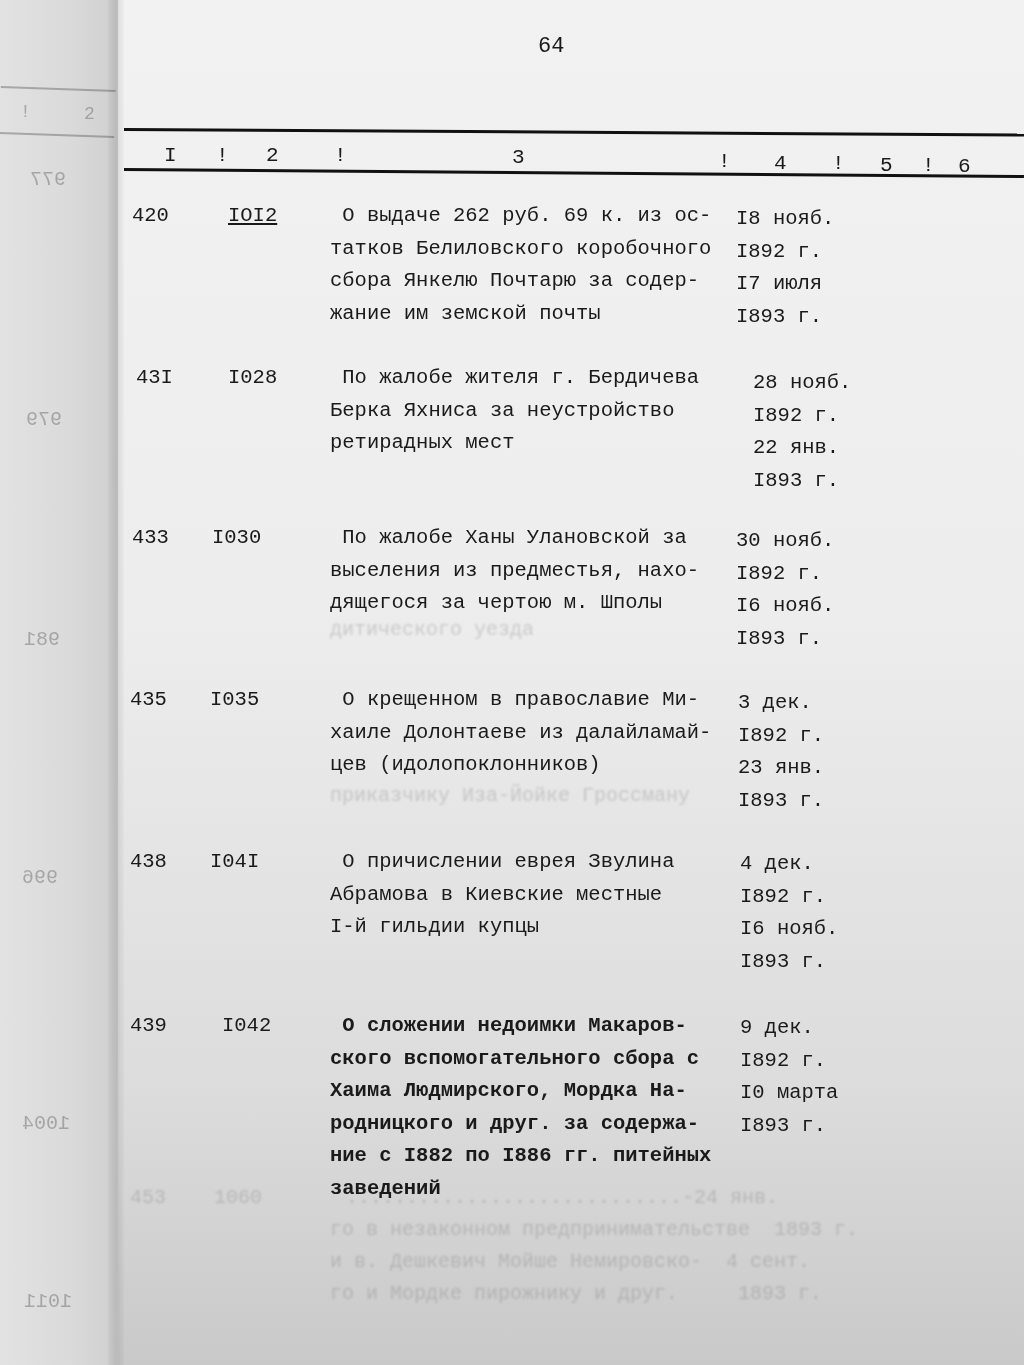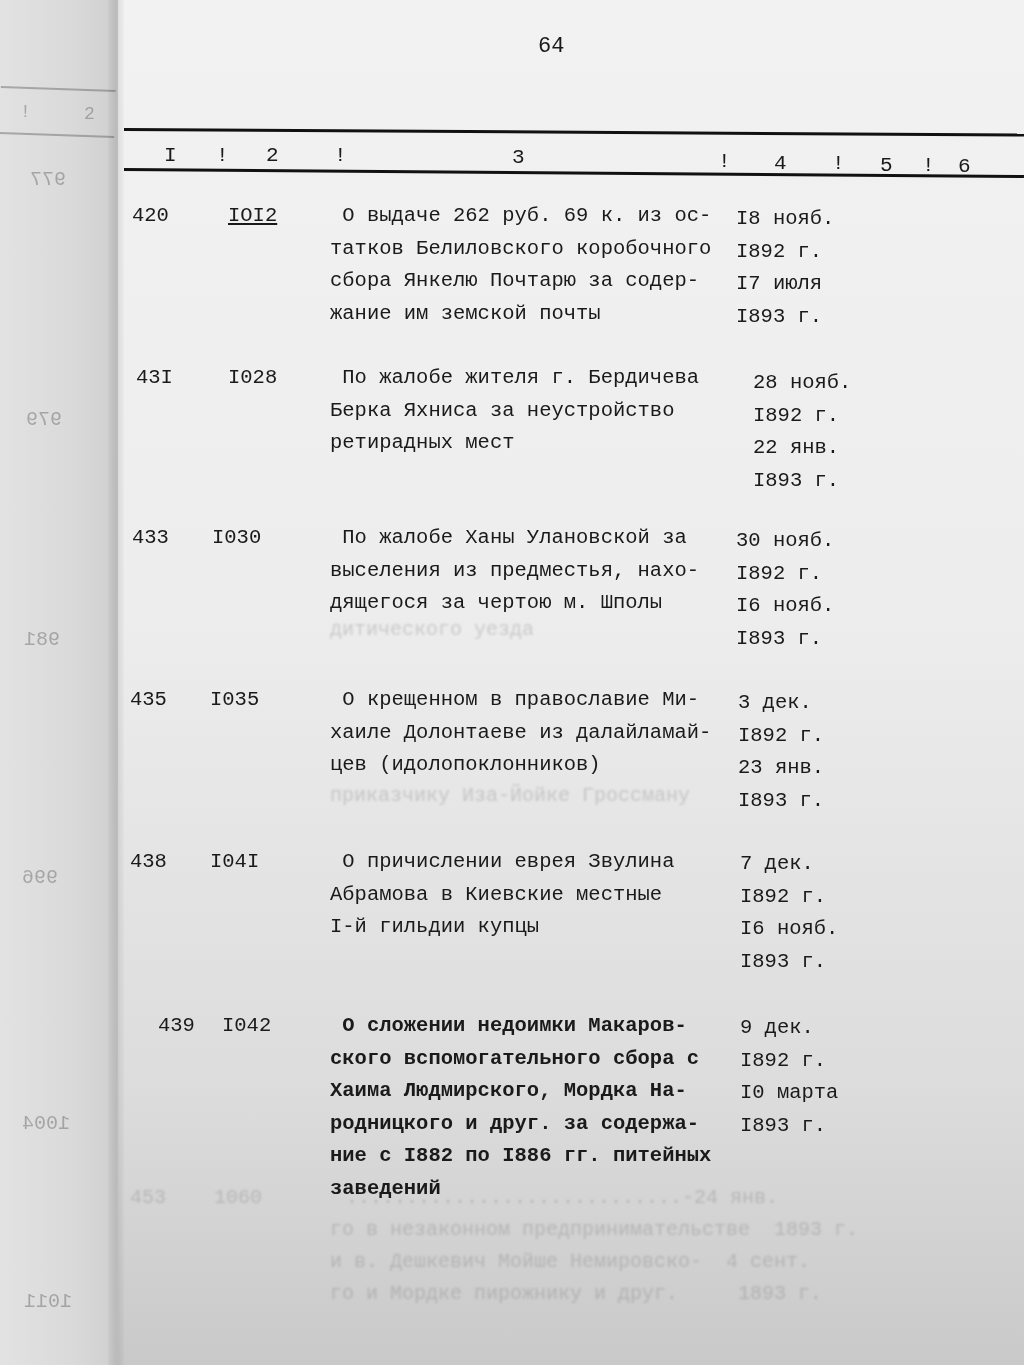--- a/index.html
+++ b/index.html
@@ -205,28 +205,28 @@
 23 янв.
 I893 г.</span>
   </div>
 
   <div class="entry" style="top:846px;">
     <span class="num" style="left:6px;">438</span>
     <span class="code" style="left:86px;">I04I</span>
     <span class="desc"> О причислении еврея Звулина
 Абрамова в Киевские местные
 I-й гильдии купцы</span>
-    <span class="dates" style="left:616px; top:2px;">7 дек.
+    <span class="dates" style="left:616px; top:2px;">4 дек.
 I892 г.
 I6 нояб.
 I893 г.</span>
   </div>
 
   <div class="entry" style="top:1010px; font-weight:bold;">
-    <span class="num" style="left:6px; font-weight:normal;margin-left:28px;">439</span>
+    <span class="num" style="left:6px; font-weight:normal;">439</span>
     <span class="code" style="left:98px; font-weight:normal;">I042</span>
     <span class="desc" style="font-weight:bold;"> О сложении недоимки Макаров-
 ского вспомогательного сбора с
 Хаима Людмирского, Мордка На-
 родницкого и друг. за содержа-
 ние с I882 по I886 гг. питейных
 заведений</span>
     <span class="dates" style="left:616px; top:2px; font-weight:normal;">9 дек.
 I892 г.
 I0 марта

